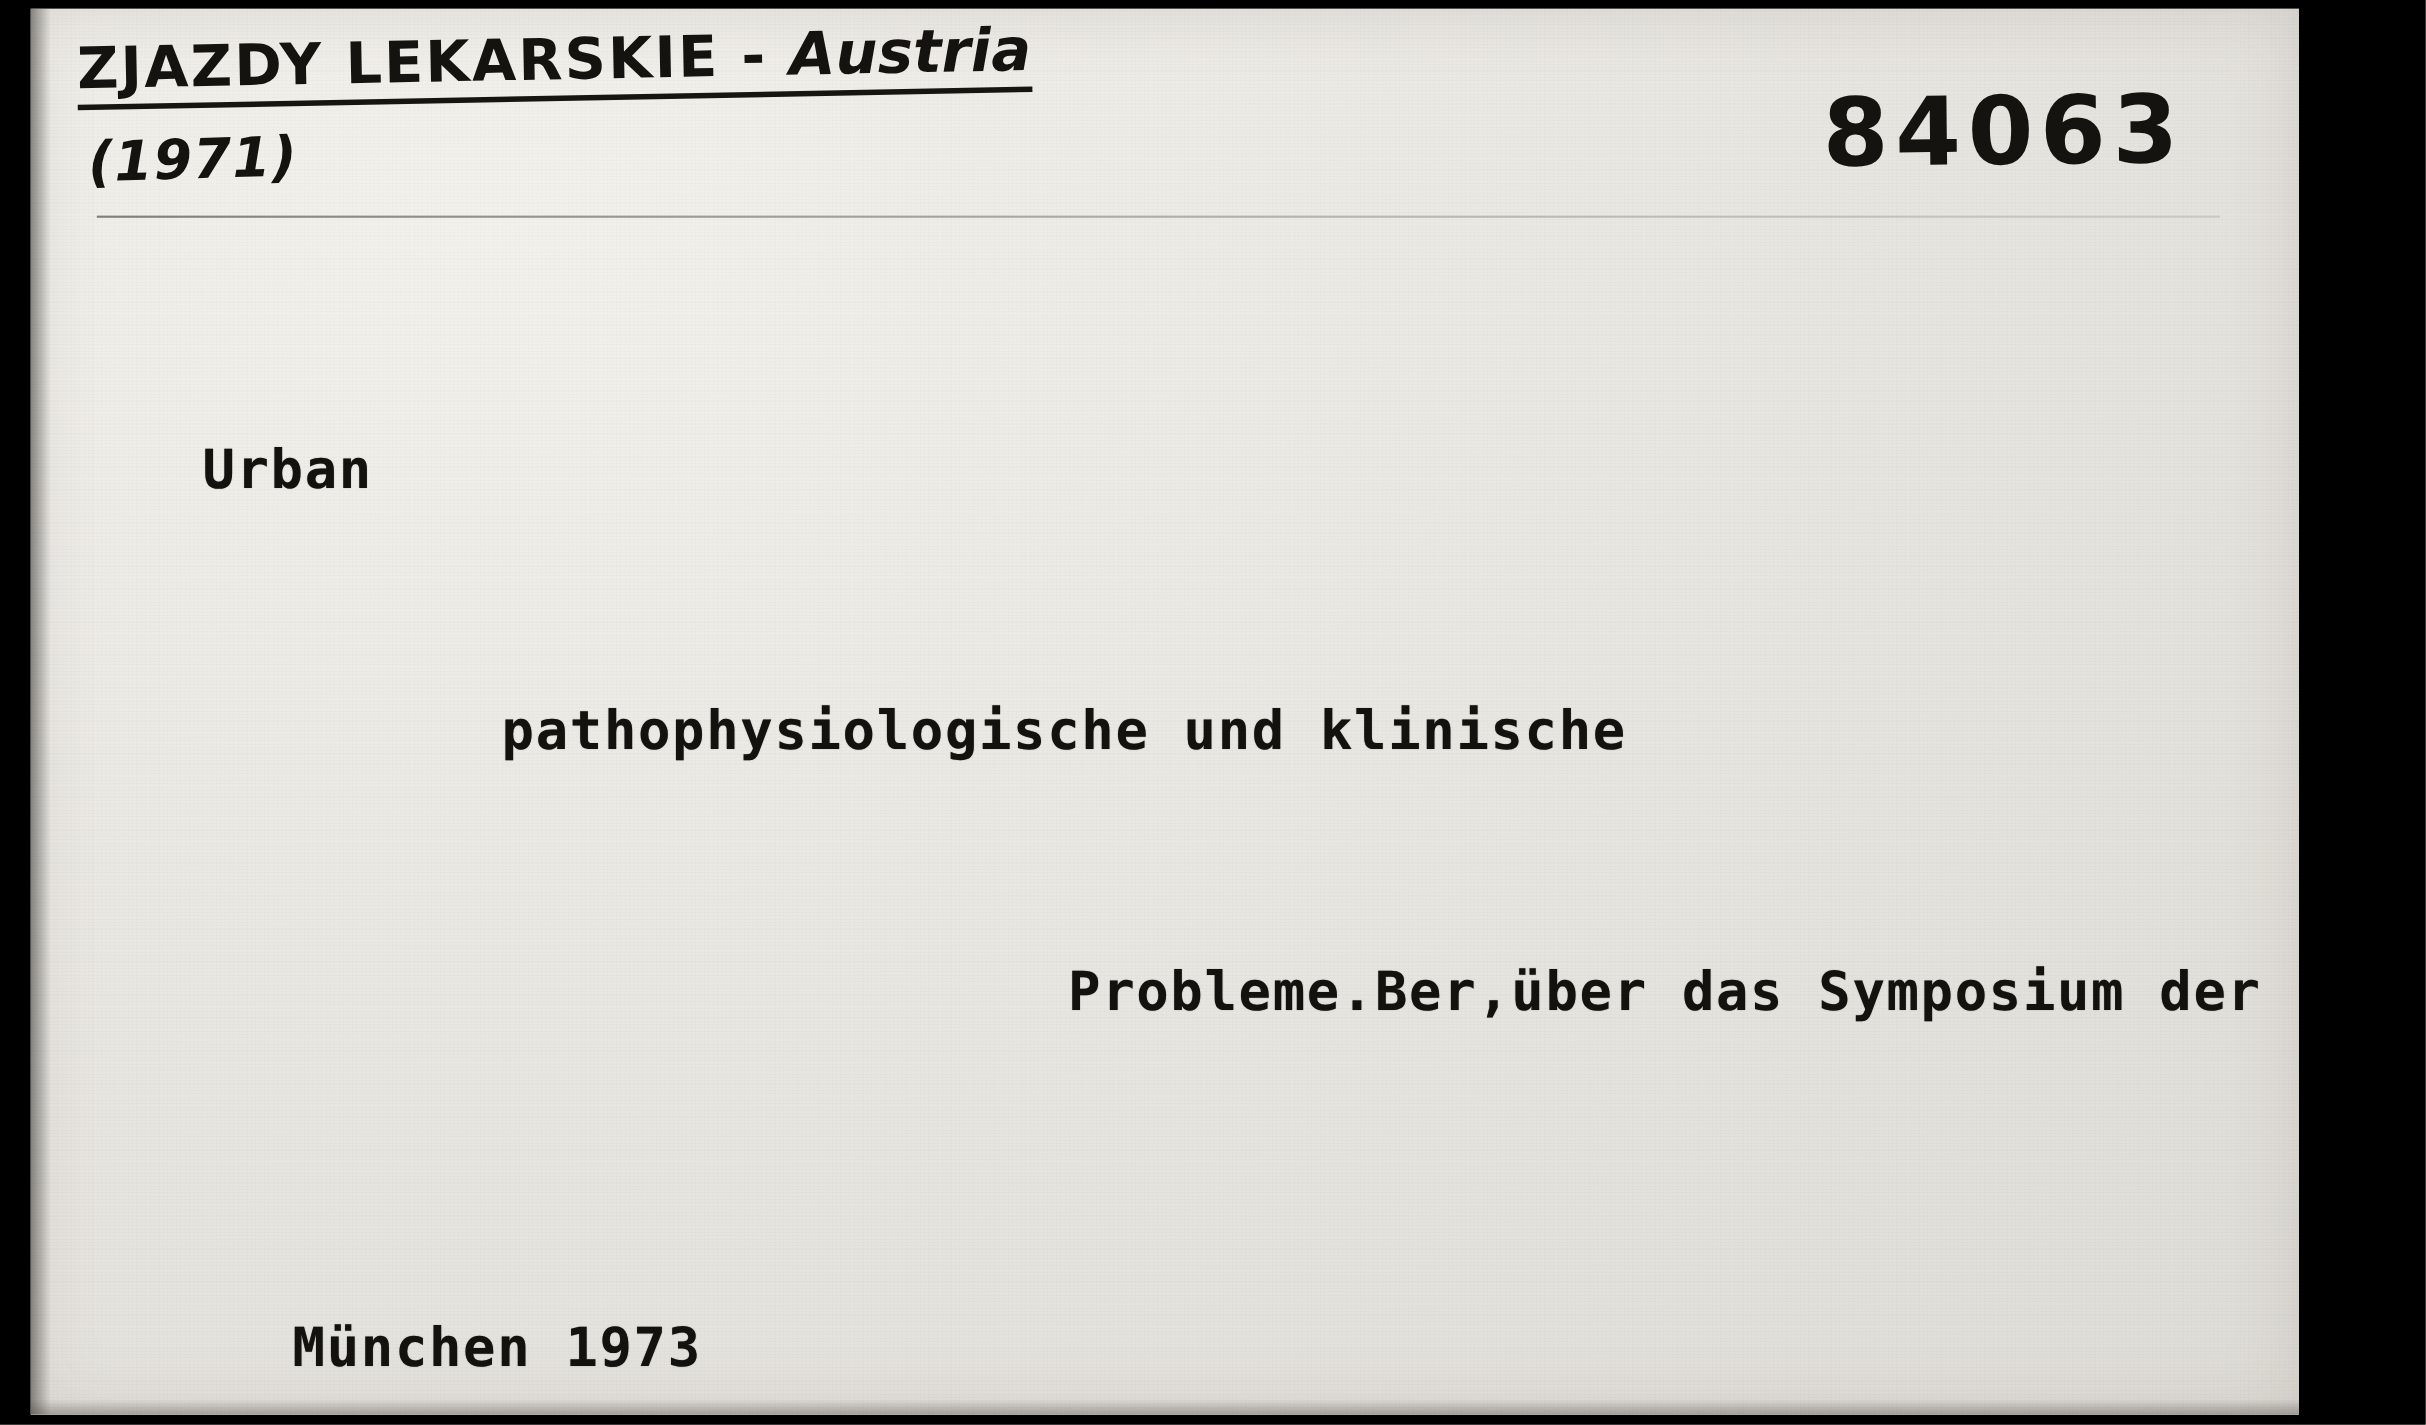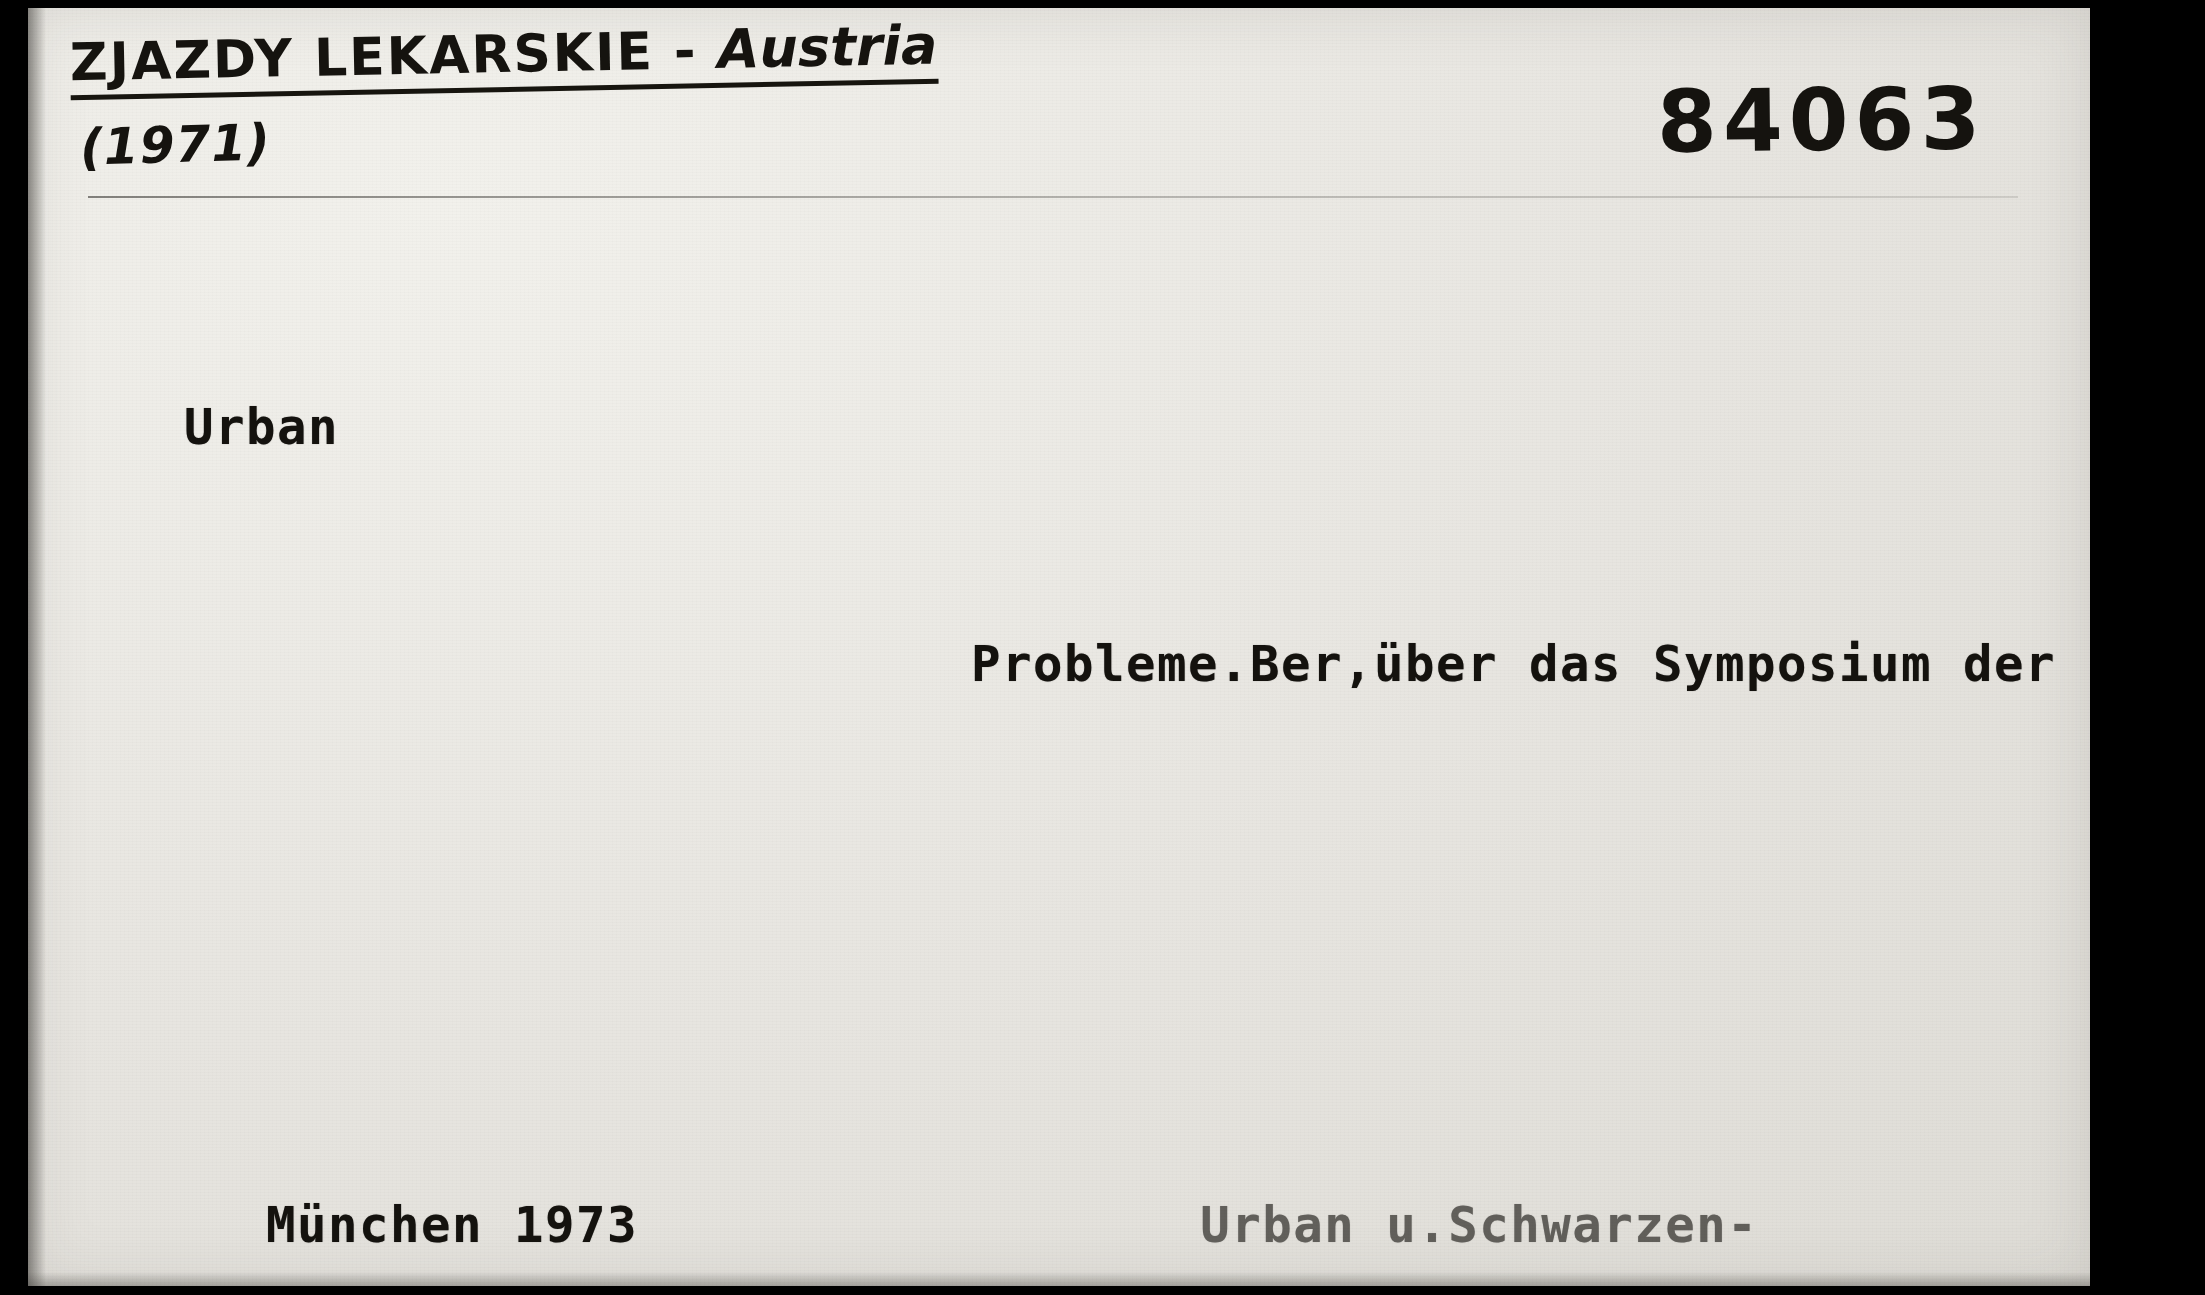--- a/index.html
+++ b/index.html
@@ -149,30 +149,30 @@
   <div class="hand hand-line1"><span>ZJAZDY LEKARSKIE - </span><span class="ital">Austria</span></div>
 
   <div class="hand hand-year">(1971)</div>
 
   <div class="hand hand-number">84063</div>
 
   <div class="rule"></div>
 
   <div class="typed">
     <span class="ind1">Urban</span>
+    <span class="ind2">pathophysiologische und klinische</span>
     <span class="ind0">Probleme.Ber,über das Symposium der</span>
     
     
     
     
     
     
     
   </div>
 
   <div class="imprint">
     <div class="row">
       <div class="left place">München 1973</div>
-      <div class="right faint">Urban u.Schwarzen-</div>
     </div>
     
   </div>
 </div>
 
 </body></html>

